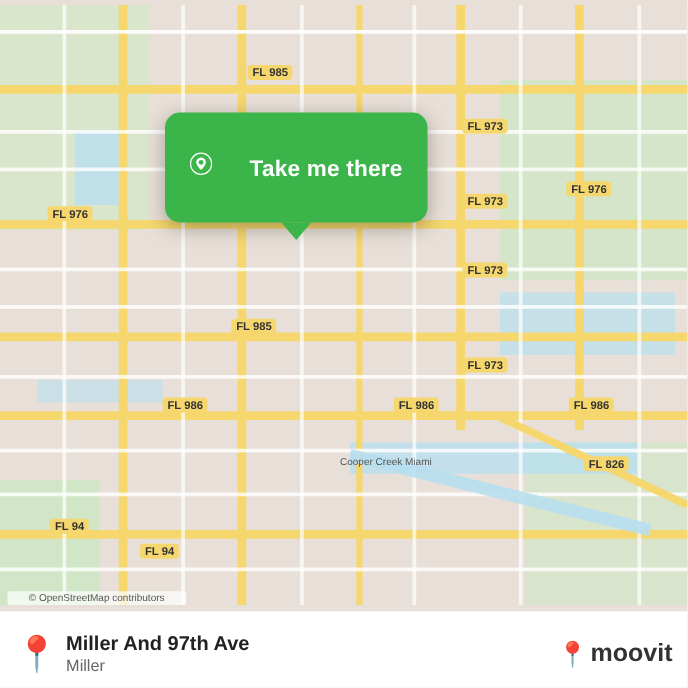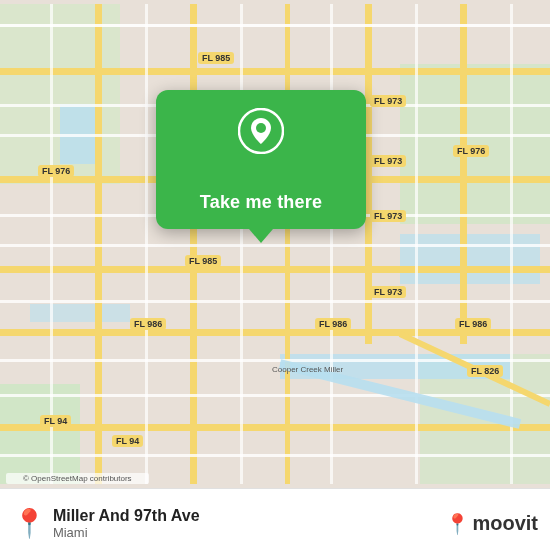--- a/index.html
+++ b/index.html
@@ -24,26 +24,26 @@
       width: 100%;
       height: 100%;
       position: absolute;
       top: 0; left: 0;
     }
 
     
     #popup-card {
       position: absolute;
       top: 90px;
-      left: 156px;
+      left: 132px;
       width: 210px;
       background: #3bb54a;
       border-radius: 12px;
       display: flex;
-      flex-direction: column;
+      flex-direction: row;
       align-items: center;
       padding: 18px 20px 16px;
       z-index: 10;
       box-shadow: 0 4px 16px rgba(0,0,0,0.3);
       gap: 30px;
     }
 
     #popup-card::after {
       content: '';
       position: absolute;
@@ -218,38 +218,38 @@
   <div class="road-label" style="top:155px; left:370px;">FL 973</div>
   <div class="road-label" style="top:210px; left:370px;">FL 973</div>
   <div class="road-label" style="top:255px; left:185px;">FL 985</div>
   <div class="road-label" style="top:286px; left:370px;">FL 973</div>
   <div class="road-label" style="top:318px; left:130px;">FL 986</div>
   <div class="road-label" style="top:318px; left:315px;">FL 986</div>
   <div class="road-label" style="top:318px; left:455px;">FL 986</div>
   <div class="road-label" style="top:365px; left:467px;">FL 826</div>
   <div class="road-label" style="top:415px; left:40px;">FL 94</div>
   <div class="road-label" style="top:435px; left:112px;">FL 94</div>
-  <div style="position:absolute; top:365px; left:272px; font-size:8px; color:#555; z-index:5; white-space:nowrap;">Cooper Creek Miller</div>
+  <div style="position:absolute; top:365px; left:272px; font-size:8px; color:#555; z-index:5; white-space:nowrap;">Cooper Creek Miami</div>
 
   <div id="popup-card">
 
     <svg class="pin-icon" viewBox="0 0 46 46" xmlns="http://www.w3.org/2000/svg">
       <circle cx="23" cy="23" r="22" fill="none" stroke="white" stroke-width="2.5"></circle>
       <path d="M23 10 C17.5 10 13 14.5 13 20 C13 27 23 36 23 36 C23 36 33 27 33 20 C33 14.5 28.5 10 23 10 Z" fill="white"></path>
       <circle cx="23" cy="20" r="5" fill="#3bb54a"></circle>
     </svg>
     <button id="take-me-there-btn">Take me there</button>
   </div>
 
   <div class="attribution">© OpenStreetMap contributors</div>
 </div>
 
 <div id="bottom-bar">
   <span class="location-pin">📍</span>
   <div class="bottom-text">
     <div class="bottom-title">Miller And 97th Ave</div>
-    <div class="bottom-subtitle">Miami</div>
+    <div class="bottom-subtitle">Miller</div>
   </div>
   <div class="moovit-logo">
     <span class="moovit-pin">📍</span>
     <span class="moovit-text">moovit</span>
   </div>
 </div>
 
 </body></html>

